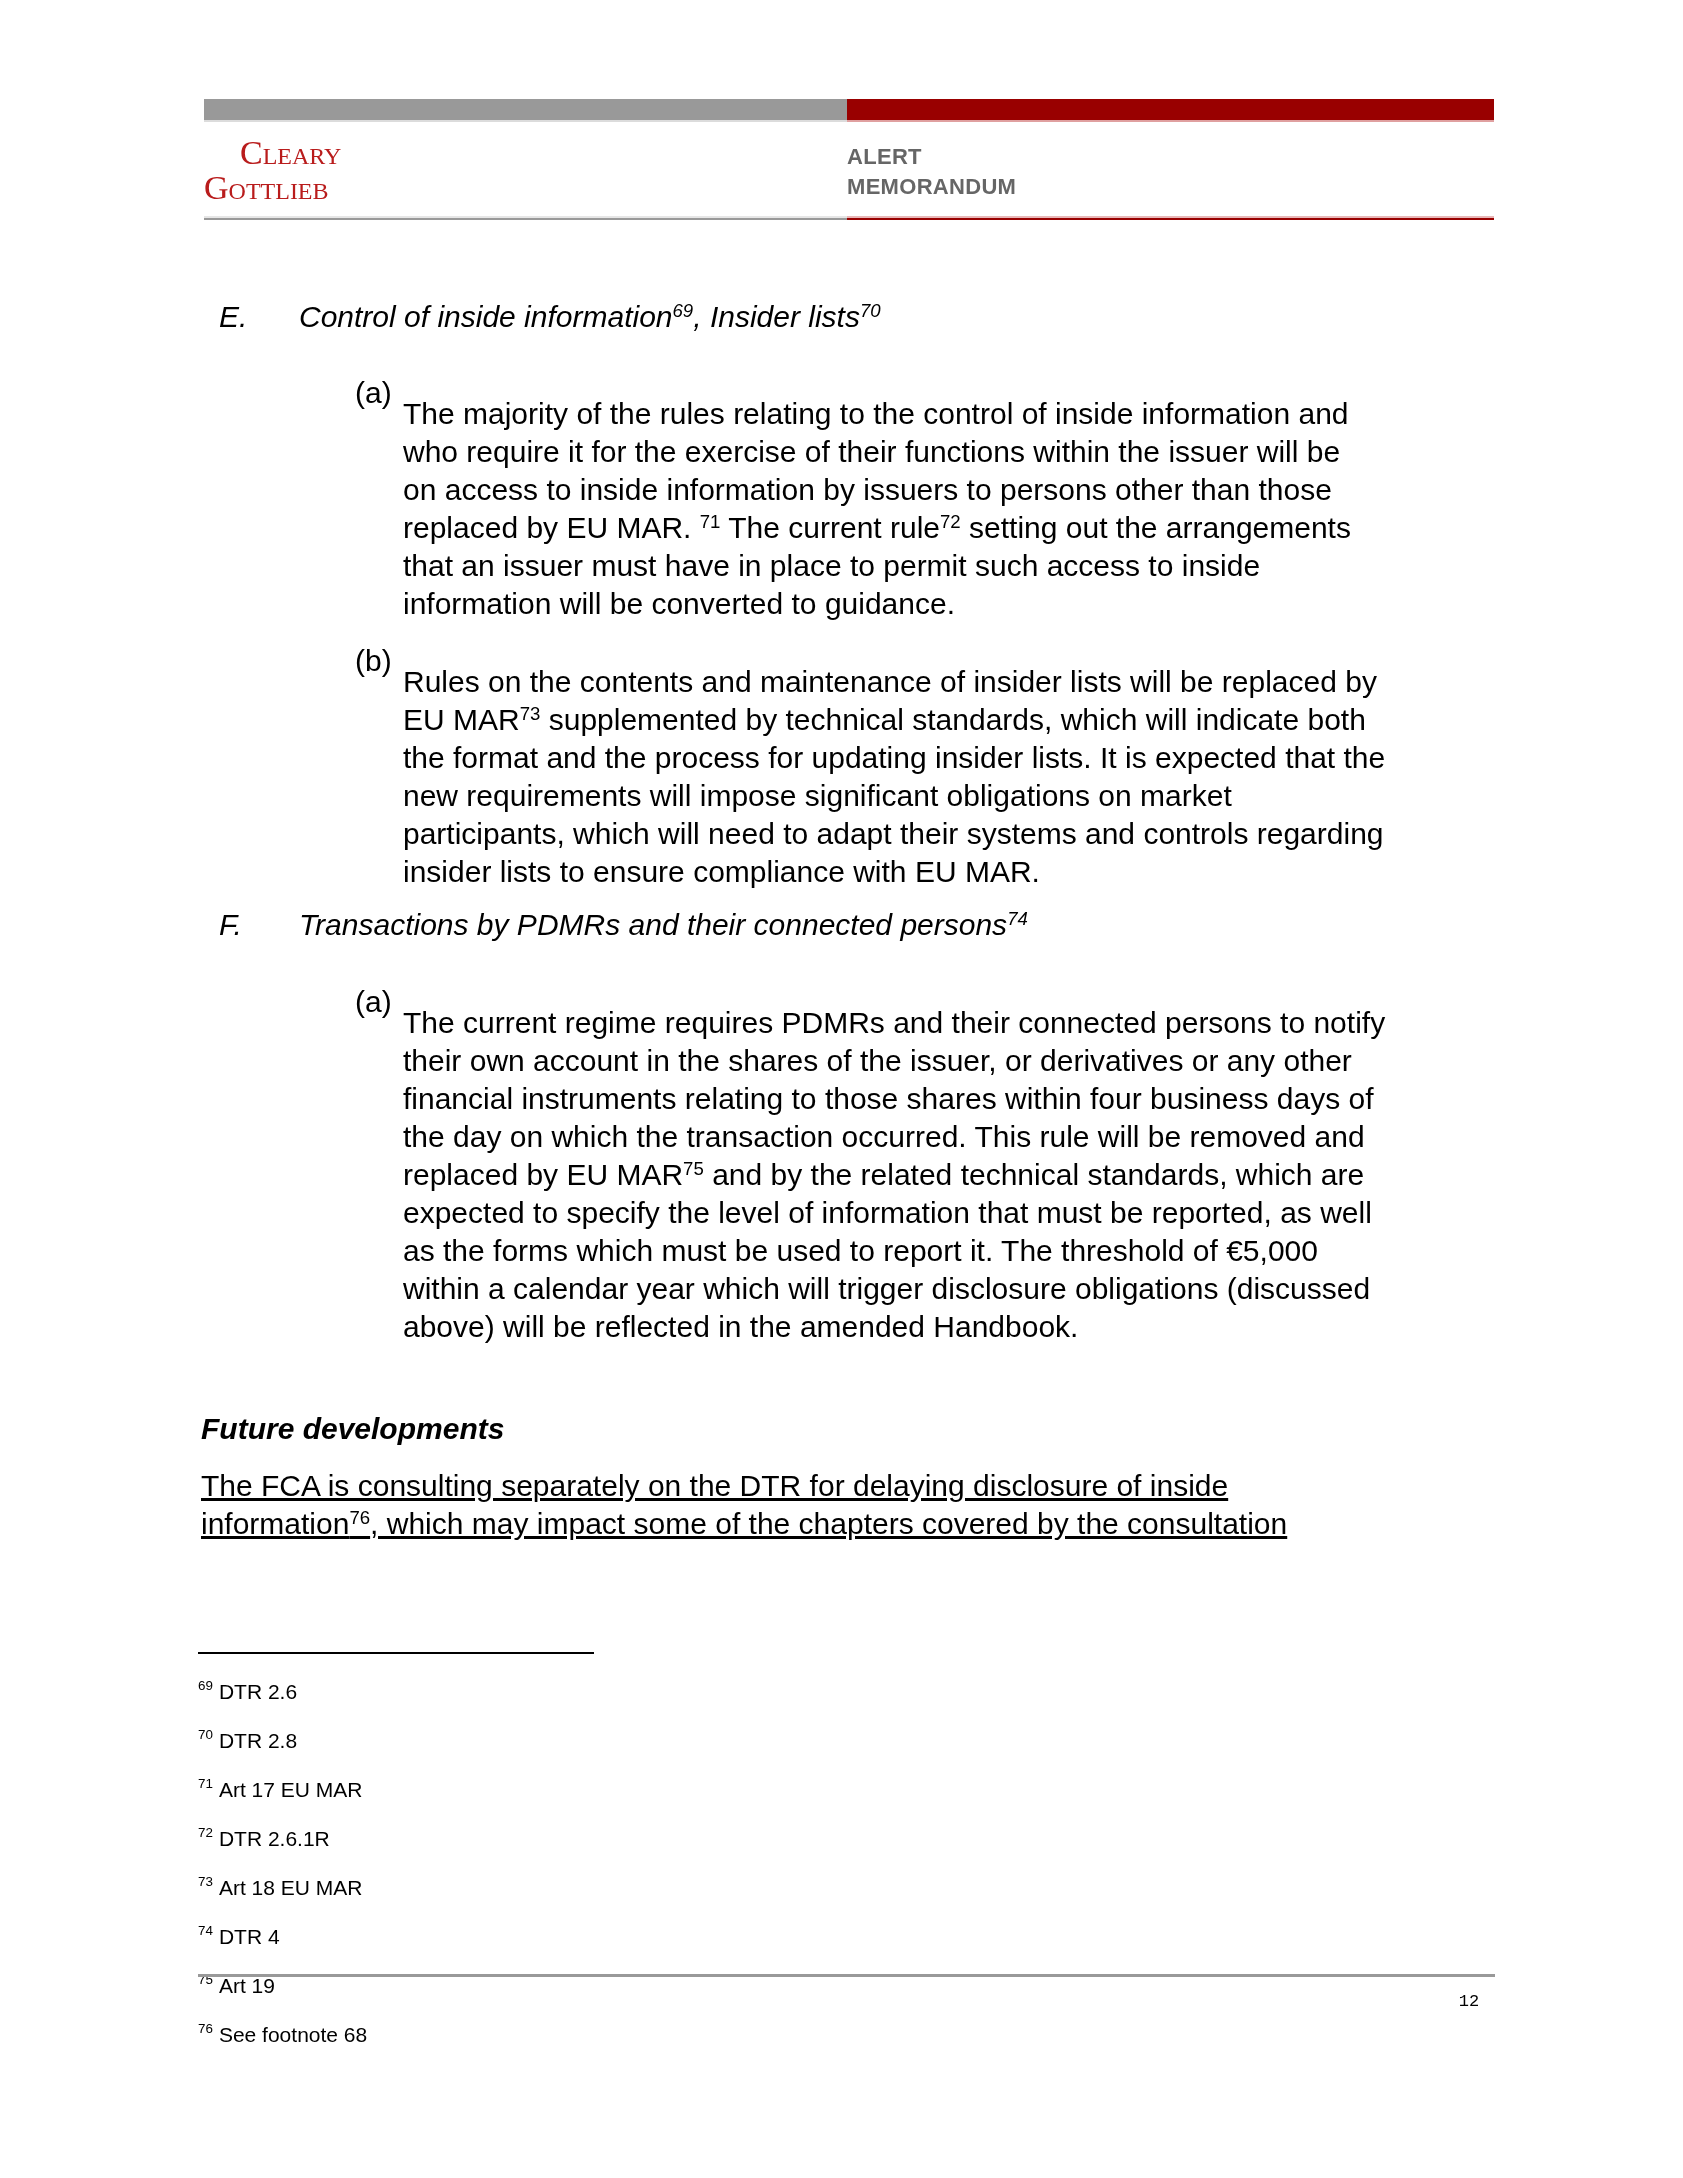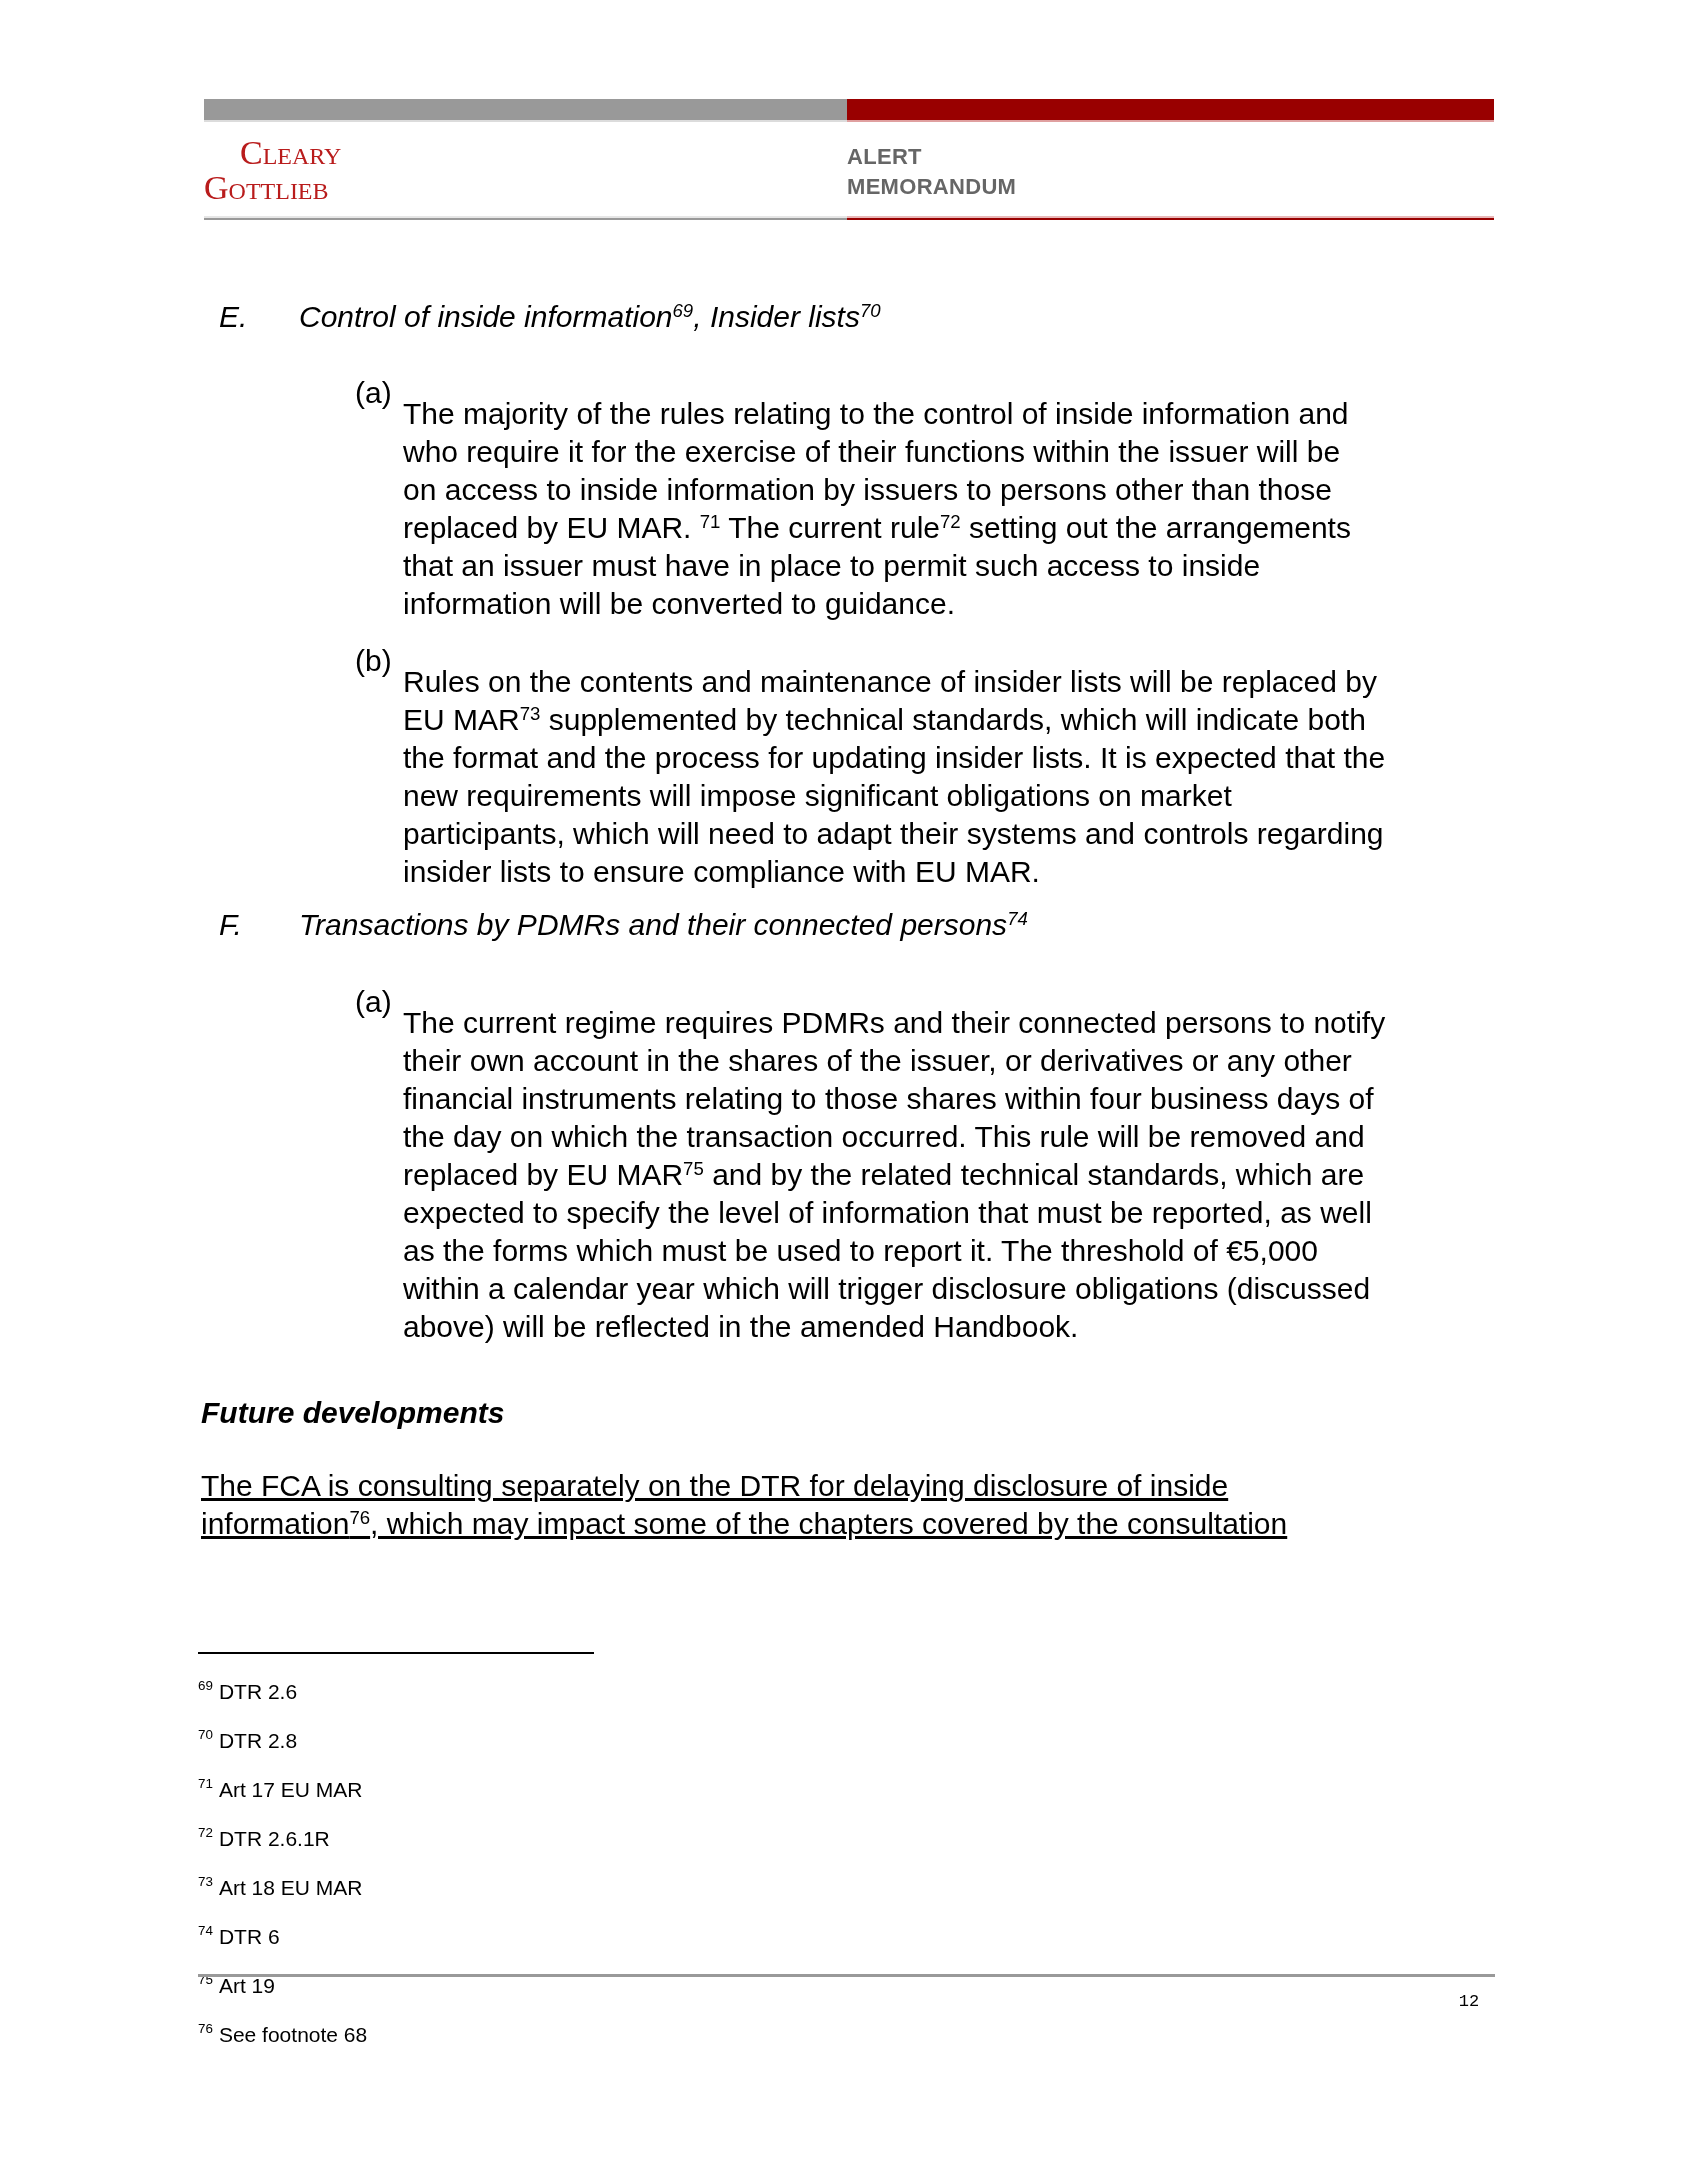--- a/index.html
+++ b/index.html
@@ -33,21 +33,21 @@
   .heading { font-style: italic; font-size: 30px; line-height: 38px; }
   .hlabel { left: 219px; }
   .htext { left: 299px; }
   sup { font-size: 62%; line-height: 0; position: relative; vertical-align: baseline; top: -0.55em; }
 
   .item { left: 355px; width: 1148px; }
   .item .lbl { position: absolute; left: 0; top: 0; }
   .item .body { position: absolute; left: 48px; width: 1099px; margin-top: 21px; }
   .item .body span.ln { display: block; white-space: nowrap; }
 
-  .subhead { left: 201px; font-weight: bold; font-style: italic; font-size: 30px; line-height: 38px; }
+  .subhead { left: 201px; font-weight: bold; font-style: italic; font-size: 30px; line-height: 38px; margin-top: 16px; }
   .para { left: 201px; width: 1297px; text-decoration: underline; }
   .para span.ln { display: block; white-space: nowrap; }
 
   
   .fn-rule { left: 198px; top: 1652px; width: 396px; height: 2px; background: #000; }
   .fns { left: 198px; top: 1669px; font-size: 21px; line-height: 46px; }
   .fn { display: block; white-space: nowrap; }
   .fn .num { font-size: 13.4px; position: relative; top: -9px; margin-right: 6px; }
 
   .foot-rule { left: 198px; top: 1974px; width: 1297px; height: 3px; background: #999999; }
@@ -127,20 +127,20 @@
   <span class="ln"><span>information</span><sup>76</sup><span>, which may impact some of the chapters covered by the consultation</span></span>
 </div>
 
 <div class="abs fn-rule"></div>
 <div class="abs fns">
   <span class="fn"><span class="num">69</span><span>DTR 2.6</span></span>
   <span class="fn"><span class="num">70</span><span>DTR 2.8</span></span>
   <span class="fn"><span class="num">71</span><span>Art 17 EU MAR</span></span>
   <span class="fn"><span class="num">72</span><span>DTR 2.6.1R</span></span>
   <span class="fn"><span class="num">73</span><span>Art 18 EU MAR</span></span>
-  <span class="fn"><span class="num">74</span><span>DTR 6</span></span>
+  <span class="fn"><span class="num">74</span><span>DTR 4</span></span>
   <span class="fn"><span class="num">75</span><span>Art 19</span></span>
   <span class="fn"><span class="num">76</span><span>See footnote 68</span></span>
 </div>
 
 <div class="abs foot-rule"></div>
 <div class="abs page-num">12</div>
 
 
 </body></html>

